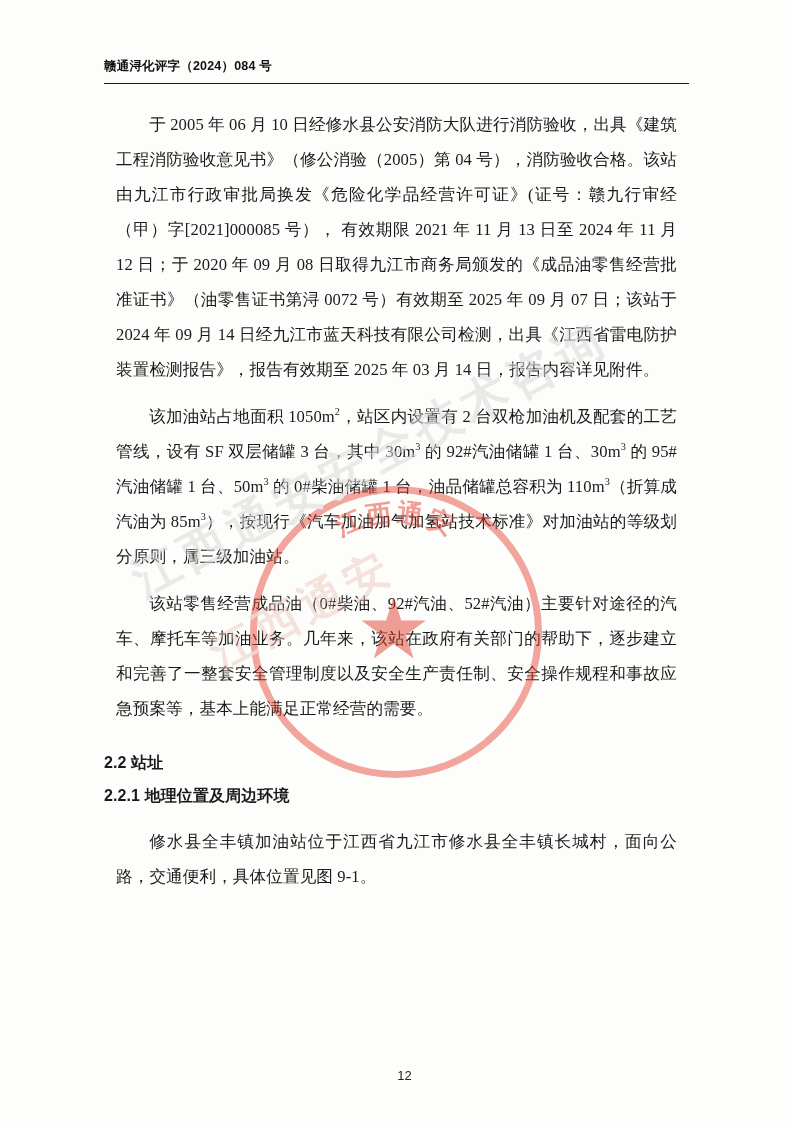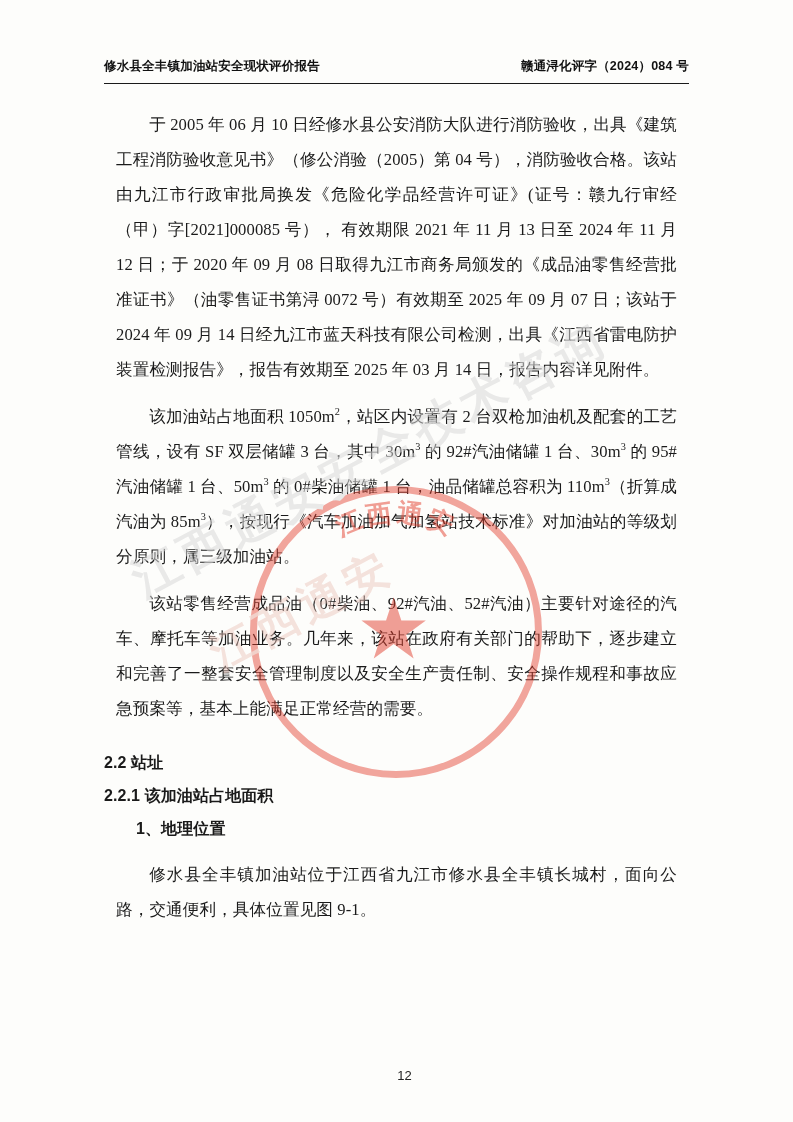--- a/index.html
+++ b/index.html
@@ -161,36 +161,34 @@
     color: #e8bfb4;
     opacity: 0.8;
   }
 </style>
 </head>
 <body>
 
 <div class="page">
 
   <div class="header">
-    <div class="hdr-left">修水县全丰镇加油站安全现状评价报告</div>
     <div class="hdr-right">赣通浔化评字（2024）084 号</div>
   </div>
   <div class="rule"></div>
 
   <div class="content">
 
     <p class="indent">于 2005 年 06 月 10 日经修水县公安消防大队进行消防验收，出具《建筑工程消防验收意见书》（修公消验（2005）第 04 号），消防验收合格。该站由九江市行政审批局换发《危险化学品经营许可证》(证号：赣九行审经（甲）字[2021]000085 号）， 有效期限 2021 年 11 月 13 日至 2024 年 11 月 12 日；于 2020 年 09 月 08 日取得九江市商务局颁发的《成品油零售经营批准证书》（油零售证书第浔 0072 号）有效期至 2025 年 09 月 07 日；该站于 2024 年 09 月 14 日经九江市蓝天科技有限公司检测，出具《江西省雷电防护装置检测报告》，报告有效期至 2025 年 03 月 14 日，报告内容详见附件。</p>
 
     <p class="indent"><span>该加油站占地面积 1050m</span><sup>2</sup><span>，站区内设置有 2 台双枪加油机及配套的工艺管线，设有 SF 双层储罐 3 台，其中 30m</span><sup>3</sup><span> 的 92#汽油储罐 1 台、30m</span><sup>3</sup><span> 的 95#汽油储罐 1 台、50m</span><sup>3</sup><span> 的 0#柴油储罐 1 台，油品储罐总容积为 110m</span><sup>3</sup><span>（折算成汽油为 85m</span><sup>3</sup><span>），按现行《汽车加油加气加氢站技术标准》对加油站的等级划分原则，属三级加油站。</span></p>
 
     <p class="indent">该站零售经营成品油（0#柴油、92#汽油、52#汽油）主要针对途径的汽车、摩托车等加油业务。几年来，该站在政府有关部门的帮助下，逐步建立和完善了一整套安全管理制度以及安全生产责任制、安全操作规程和事故应急预案等，基本上能满足正常经营的需要。</p>
 
     <p class="sec-h lvl2">2.2 站址</p>
-    <p class="sec-h lvl3">2.2.1 该加油站占地面积</p>
-    <p class="sec-h lvl4">1、地理位置</p>
+    <p class="sec-h lvl3">2.2.1 地理位置及周边环境</p>
 
     <p class="indent">修水县全丰镇加油站位于江西省九江市修水县全丰镇长城村，面向公路，交通便利，具体位置见图 9-1。</p>
 
   </div>
 
   <div class="watermark">
     <div class="wm-ring"></div>
     <svg class="wm-arc" viewBox="0 0 292 292">
       <defs>
         <path id="arcpath" d="M 36,146 A 110,110 0 0 1 256,146"></path>

